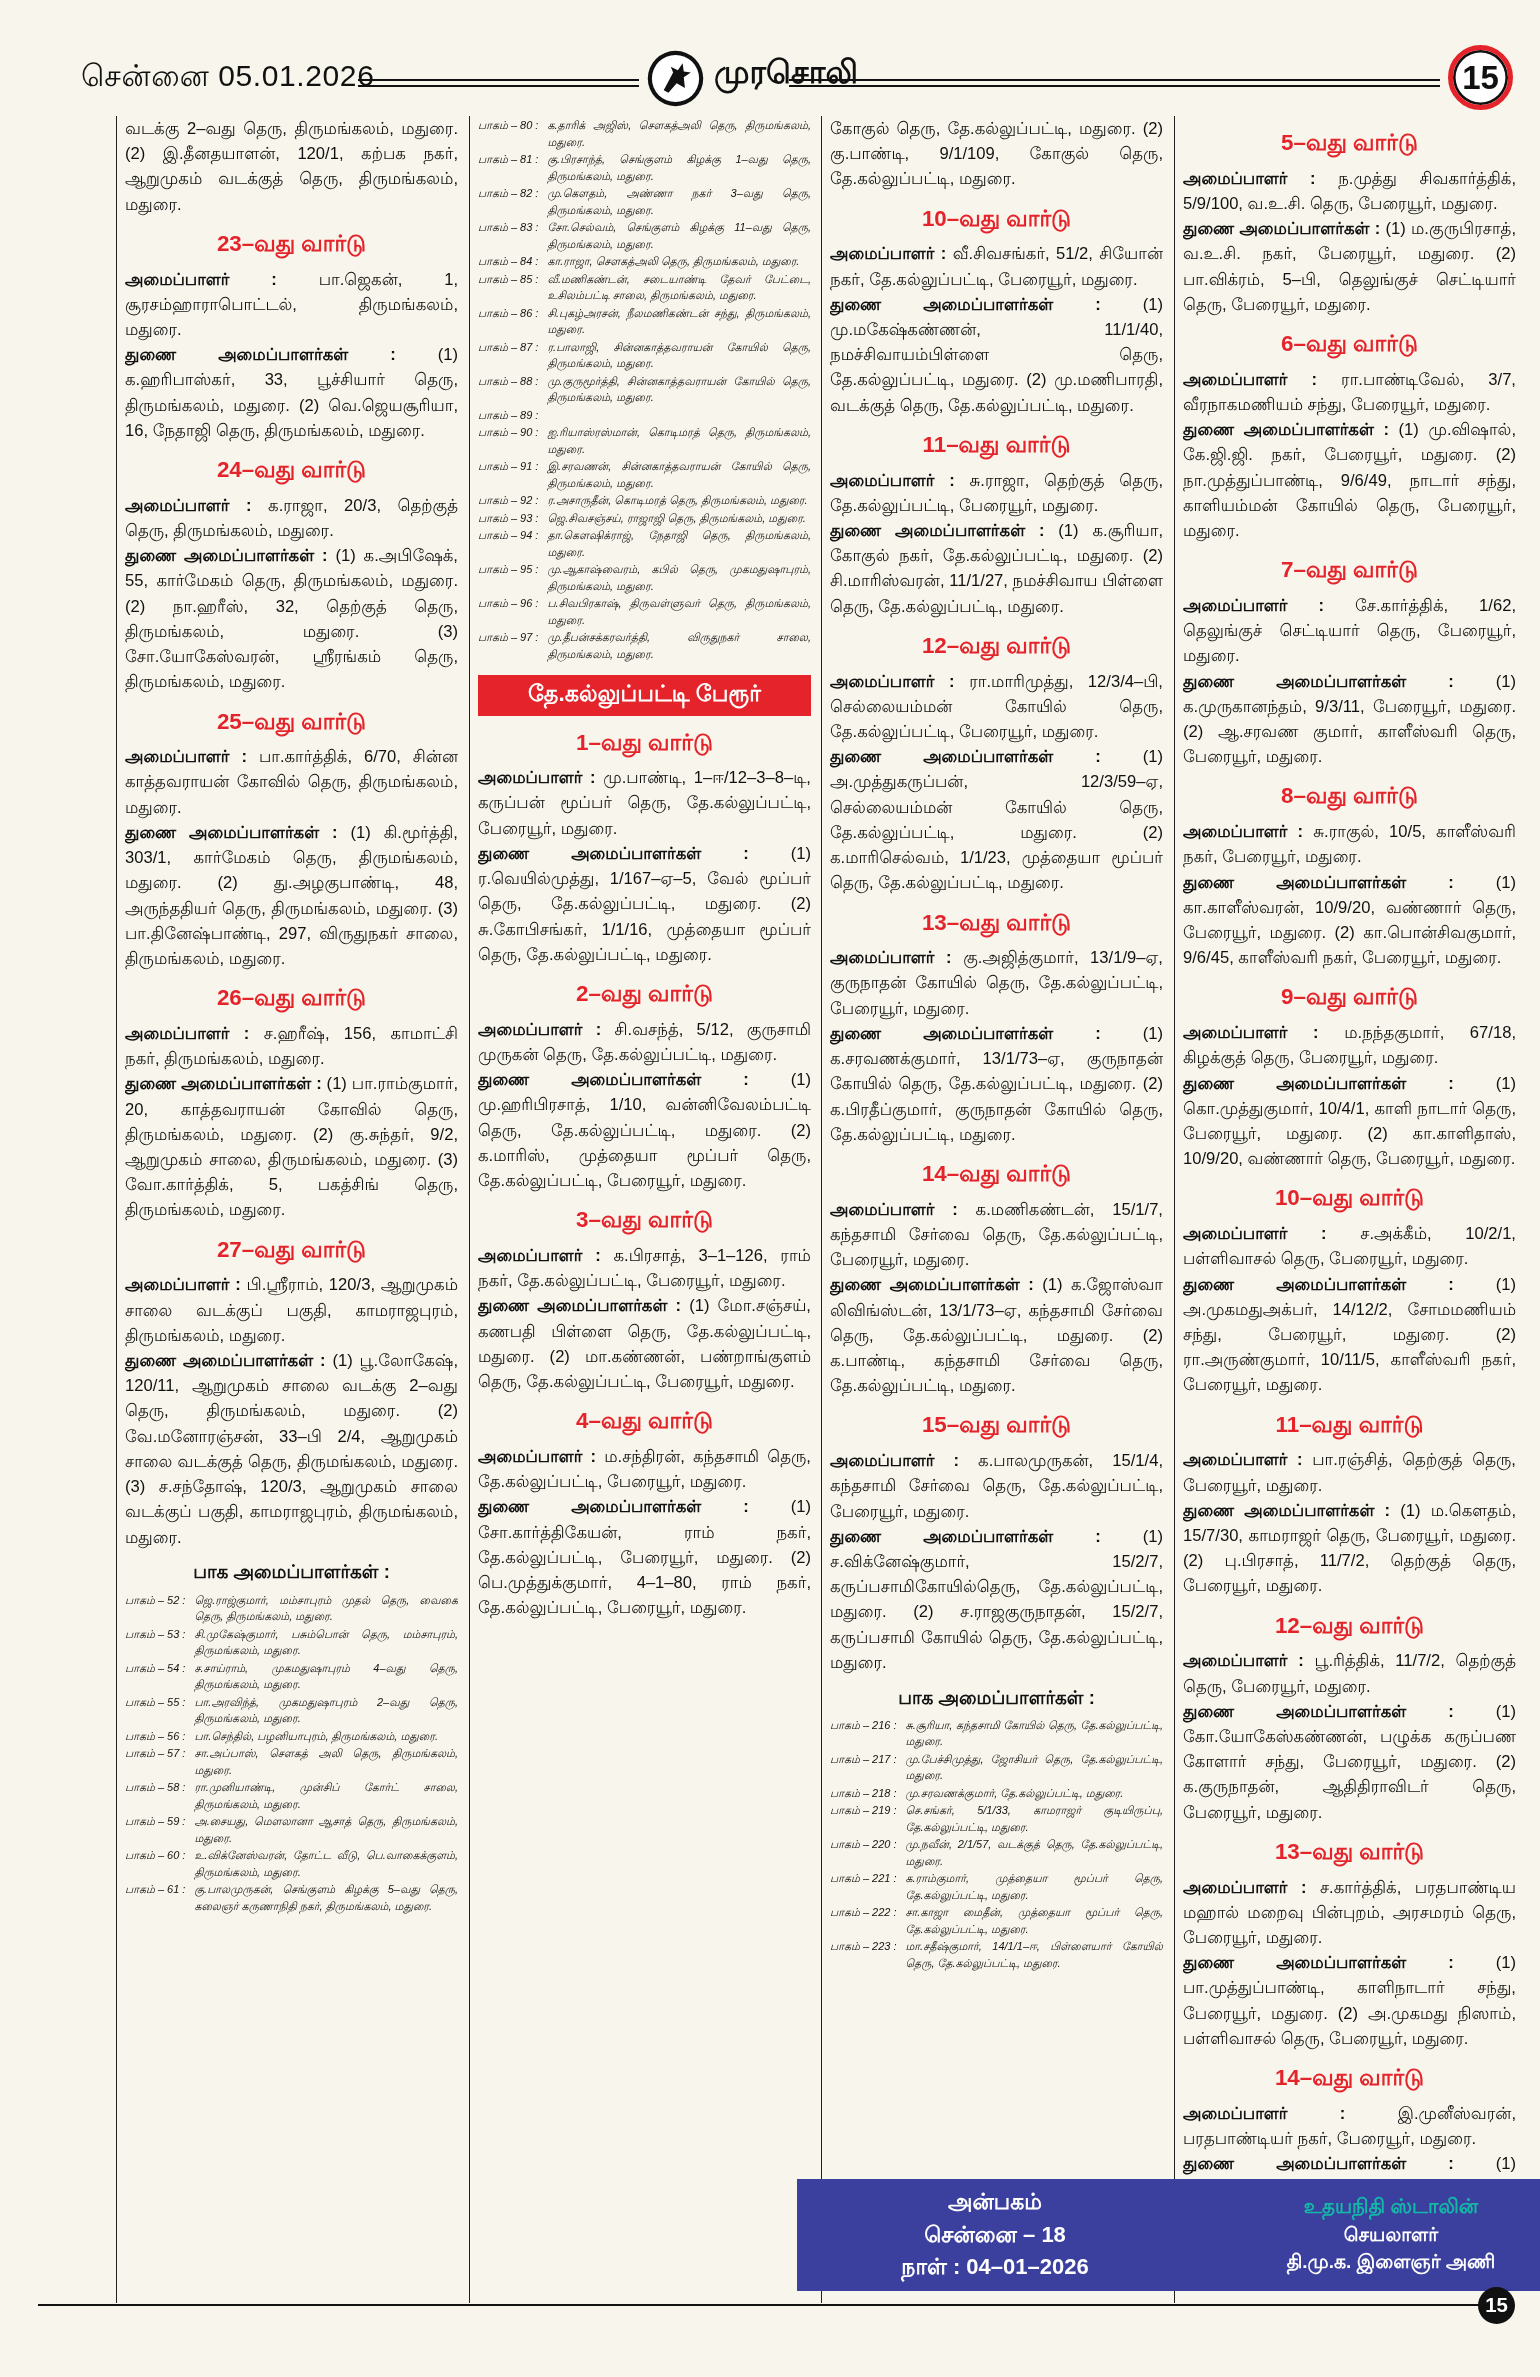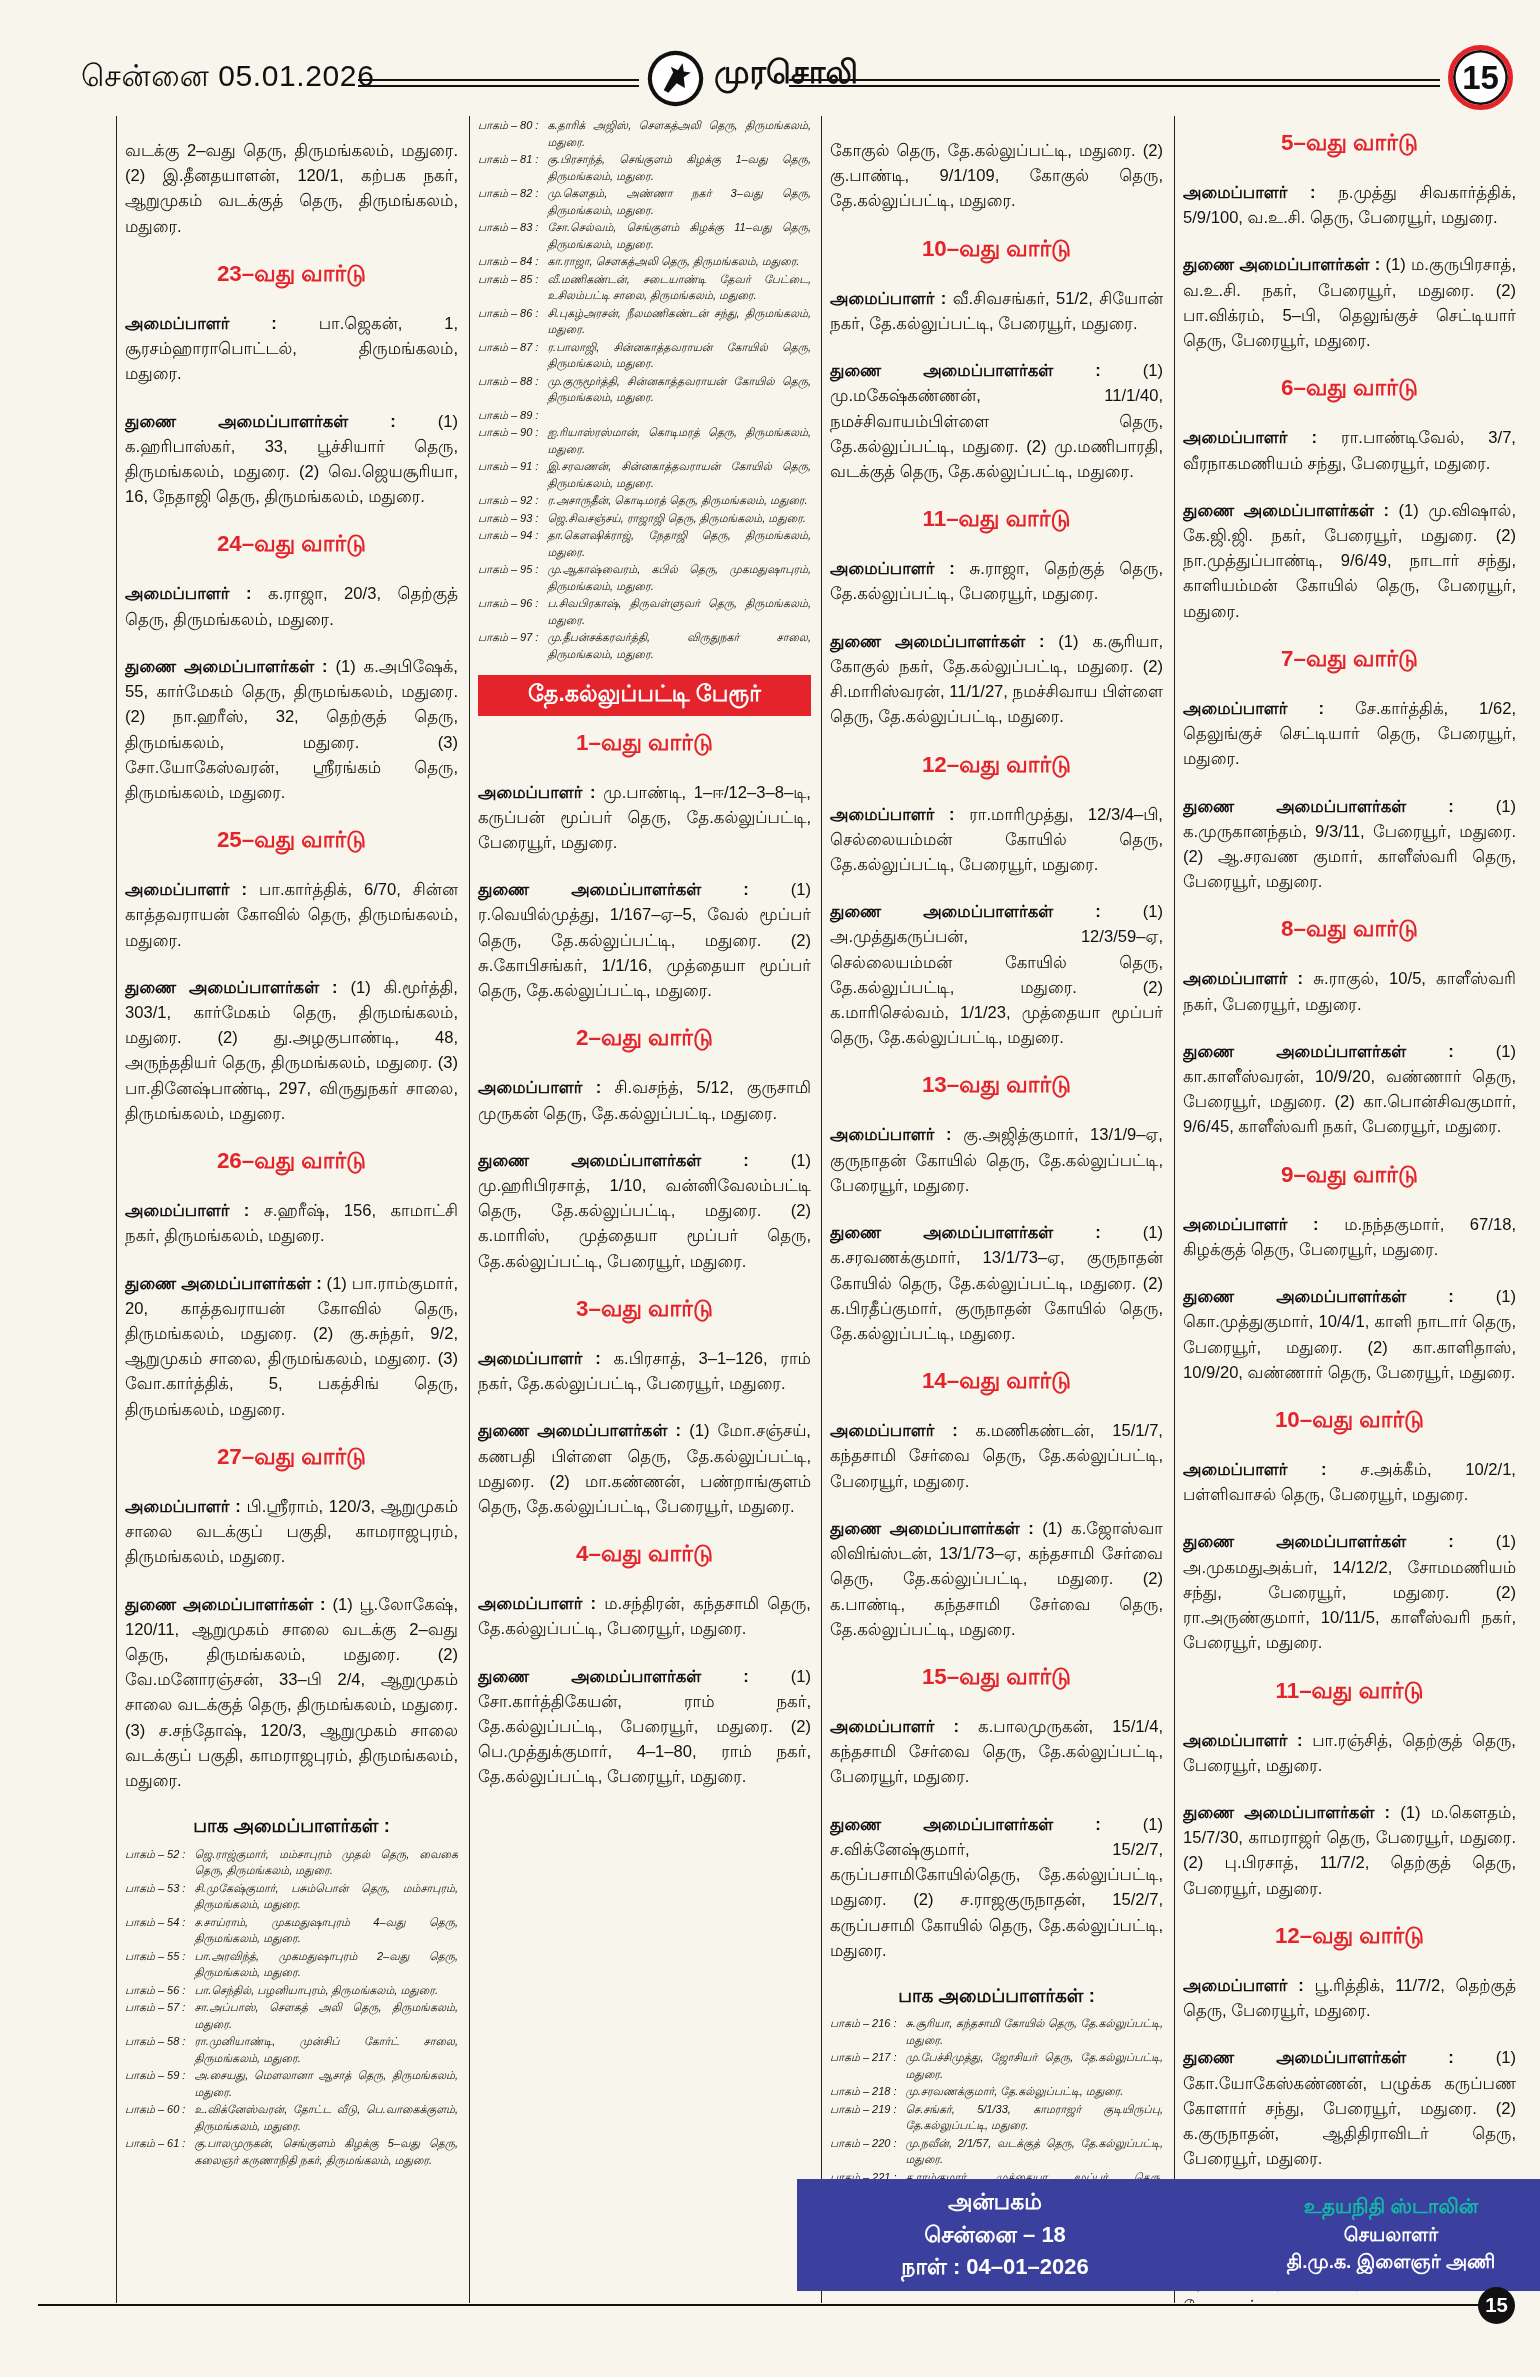--- a/index.html
+++ b/index.html
@@ -10,21 +10,21 @@
   .rule{position:absolute;top:79px;height:2.6px;border-top:2.6px solid #111;border-bottom:2.6px solid #111;padding-top:1.9px;box-sizing:content-box;}
   .rule.seg1{left:358px;width:281px;}
   .rule.seg2{left:789px;width:651px;}
   .logo{position:absolute;left:646px;top:49px;width:59px;height:59px;}
   .masthead{position:absolute;left:714px;top:54px;font-size:32px;font-weight:bold;color:#111;text-align:center;}
   .pageno-top{position:absolute;left:1448px;top:45px;width:55px;height:55px;border:5.7px solid #e4232a;border-radius:50%;background:#fff;
     display:flex;align-items:center;justify-content:center;font-size:33px;font-weight:bold;color:#111;box-shadow:0 0 0 2.6px #111 inset;}
   
   .col{position:absolute;top:116px;width:333px;height:2187px;overflow:hidden;text-align:justify;}
   .vline{position:absolute;top:116px;width:1.3px;background:#222;height:2187px;}
-  .para{font-size:16.6px;line-height:1.52;margin:22px 0;}
+  .para{font-size:16.6px;line-height:1.52;margin:0 0;}
   .para .lbl{font-weight:bold;}
   .ward{color:#e4232a;font-weight:bold;font-size:22.4px;text-align:center;margin:14px 0 7.7px 0;}
   .banner{background:#e4232a;color:#fff;font-weight:bold;font-size:22.4px;text-align:center;padding:6.4px 2.6px;margin:12.8px 0 6.4px 0;}
   .sec{font-weight:bold;font-size:18.5px;text-align:center;margin:11.5px 0 6.4px 0;}
   .item{display:flex;font-size:11px;line-height:1.5;margin:1px 0;font-style:italic;}
   .item .num{white-space:nowrap;padding-right:9px;}
   .item .txt{flex:1;}
   
   .botline{position:absolute;left:38px;top:2304px;width:1469px;height:1.9px;background:#111;}
   .pageno-bottom{position:absolute;left:1478px;top:2287px;width:37px;height:37px;border-radius:50%;background:#111;color:#fff;

